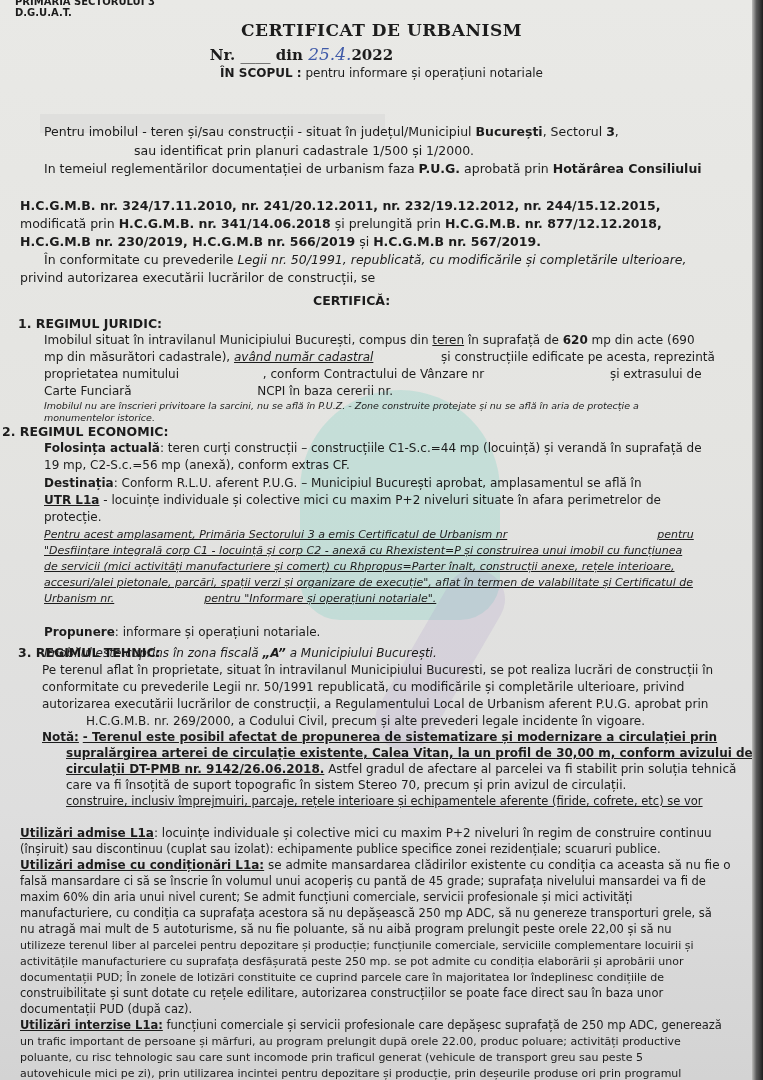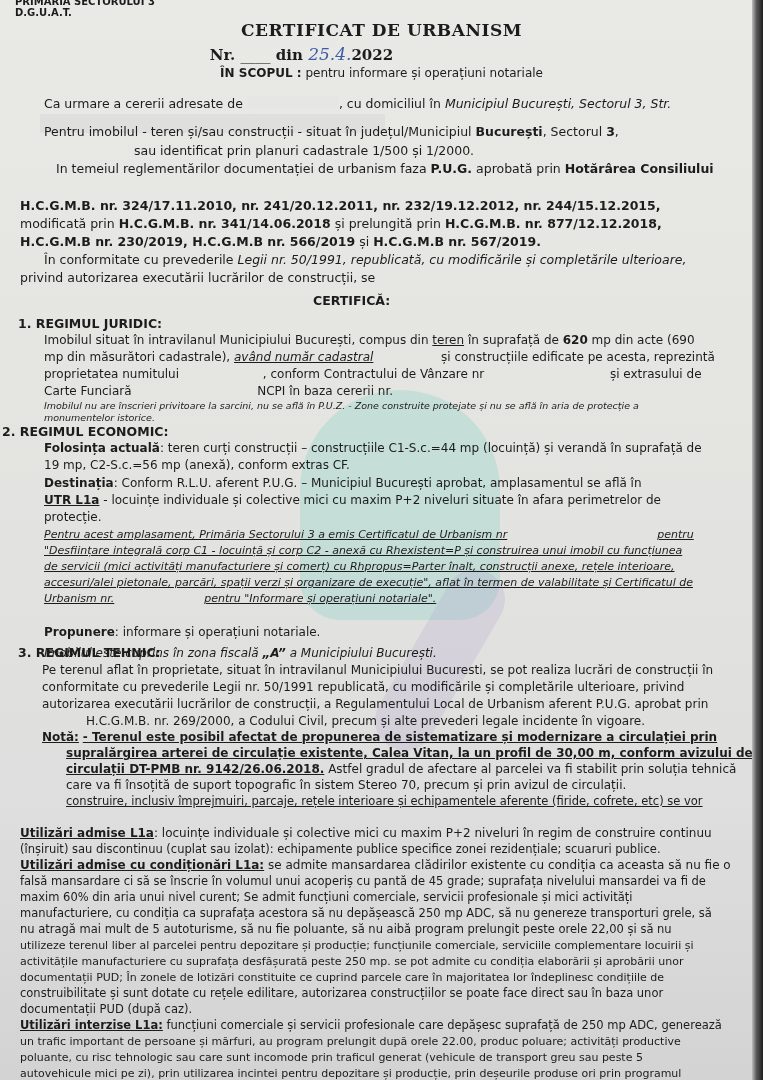--- a/index.html
+++ b/index.html
@@ -67,35 +67,30 @@
     <span>Nr.</span>
     <span style="font-weight:normal;">____</span>
     <span>din</span>
     <span class="hand">25.4.</span><span>2022</span>
   </div>
   <div class="scope">
     <span class="b">ÎN SCOPUL :</span>
     <span>pentru informare și operațiuni notariale</span>
   </div>
 
-  <div class="line" style="left:44px; top:96px;">
-    <span>Ca urmare a cererii adresate de</span>
-    <span class="redact" style="width:92px;height:12px;"></span><span>, cu domiciliul în</span>
-    <span class="i">Municipiul București, Sectorul 3, Str.</span>
-  </div>
   <div class="redact-box" style="left:40px; top:114px; width:345px; height:19px;"></div>
 
   <div class="line" style="left:44px; top:124px;">
     <span>Pentru imobilul - teren și/sau construcții - situat în județul/Municipiul</span>
     <span class="b">București</span><span>, Sectorul</span>
     <span class="b">3</span><span>,</span>
   </div>
   <div class="line" style="left:134px; top:143px;">sau identificat prin planuri cadastrale 1/500 și 1/2000.</div>
 
-  <div class="line" style="left:44px; top:161px;margin-left:12px;">
+  <div class="line" style="left:44px; top:161px;">
     <span>In temeiul reglementărilor documentației de urbanism faza</span>
     <span class="b">P.U.G.</span>
     <span>aprobată prin</span>
     <span class="b">Hotărârea Consiliului</span>
   </div>
   <div class="line b" style="left:20px; top:198px;">H.C.G.M.B. nr. 324/17.11.2010, nr. 241/20.12.2011, nr. 232/19.12.2012, nr. 244/15.12.2015,</div>
   <div class="line" style="left:20px; top:216px;">
     <span>modificată prin</span>
     <span class="b">H.C.G.M.B. nr. 341/14.06.2018</span>
     <span>și prelungită prin</span>

